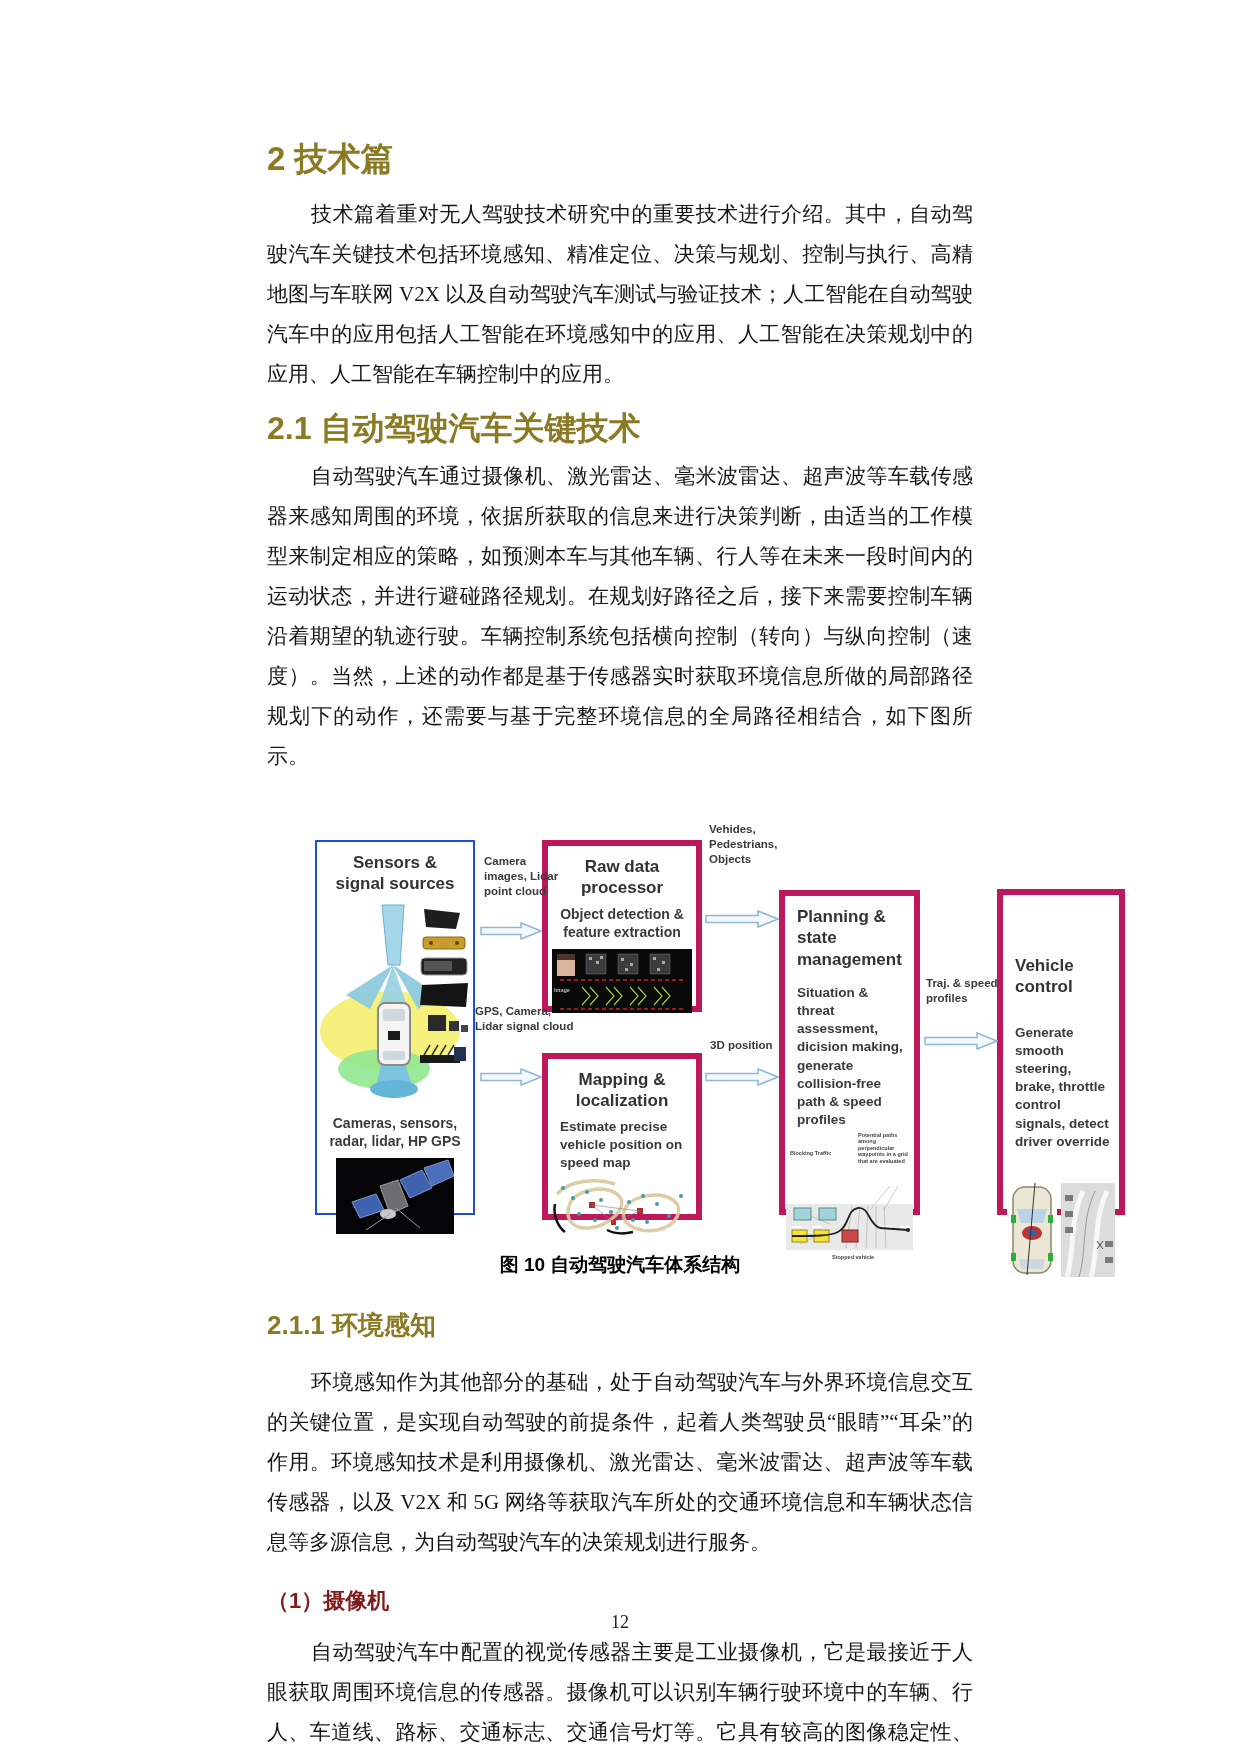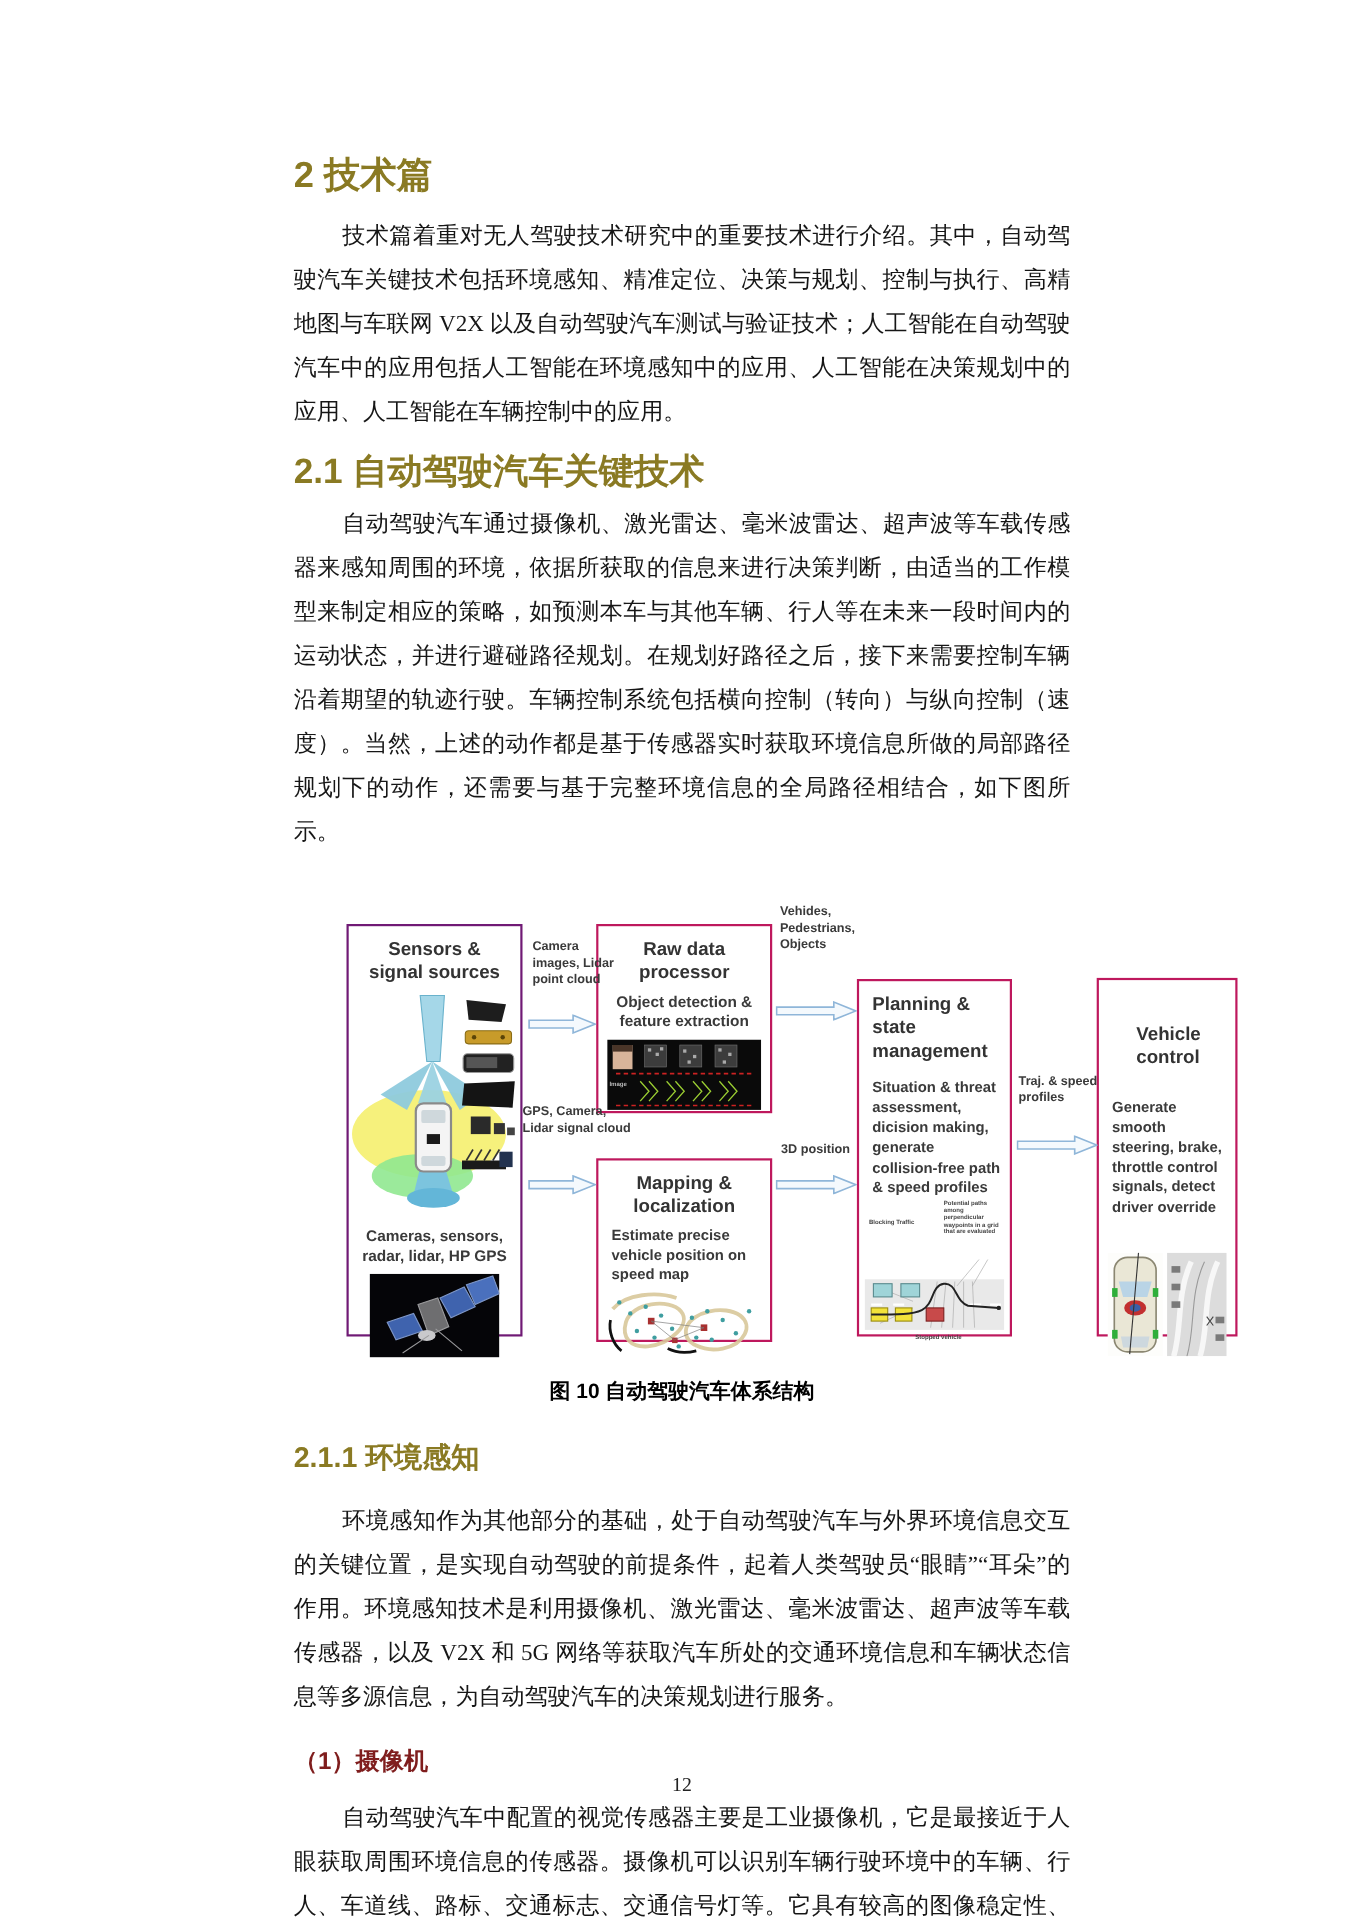--- a/index.html
+++ b/index.html
@@ -52,23 +52,23 @@
   
   .figure {
     position:relative;
     margin-left:30px;
     width:870px; height:460px;
     font-family:"Liberation Sans","DejaVu Sans",sans-serif;
   }
   .dbox {
     position:absolute;
     background:#fff;
-    border:2px solid #be185d;
-  }
-  .dbox.dark { border:2px solid #701a75; }
+    border:6px solid #be185d;
+  }
+  .dbox.dark { border:2px solid #1d4ed8; }
   .dbox-title {
     font-weight:bold; color:#333;
     font-size:17px; line-height:1.25;
     text-align:center;
     padding-top:10px;
     white-space:pre-line;
   }
   .dbox-title.left { text-align:left; padding-left:12px; padding-right:8px; }
   .dbox-sub {
     font-weight:bold; color:#3a3a3a;
@@ -298,21 +298,21 @@
             <path d="M6,70 C30,70 44,70 52,66 C64,60 60,44 72,42 C84,41 82,58 94,62 L122,64" fill="none" stroke="#222" stroke-width="1.8"></path>
             <circle cx="122" cy="64" r="2" fill="#222"></circle>
           </svg>
           <span class="tinylabel" style="left:4px;top:-16px;">Blocking Traffic</span>
           <span class="tinylabel" style="left:72px;top:-34px;width:52px;">Potential paths among perpendicular waypoints in a grid that are evaluated</span>
           <span class="tinylabel" style="left:46px;top:88px;">Stopped vehicle</span>
         </div>
       </div>
 
       <div class="dbox" style="left:700px;top:113px;width:128px;height:326px;">
-        <div class="dbox-title left" style="padding-top:38px;margin-left:22px;">Vehicle control</div>
+        <div class="dbox-title left" style="padding-top:60px;">Vehicle control</div>
         <div class="dbox-body" style="padding-top:26px;">Generate smooth steering, brake, throttle control signals, detect driver override</div>
         <div class="imgwrap" style="width:112px;height:96px;margin-top:30px;">
           <svg width="112" height="96" viewBox="0 0 112 96">
             <rect x="2" y="2" width="50" height="94" fill="#fdfdfb"></rect>
             <rect x="8" y="6" width="38" height="86" rx="12" fill="#eae7d6" stroke="#8b8772" stroke-width="1.5"></rect>
             <polygon points="12,28 42,28 38,42 16,42" fill="#b9d4e6"></polygon>
             <polygon points="14,78 40,78 38,88 16,88" fill="#cdd8de"></polygon>
             <ellipse cx="27" cy="52" rx="10" ry="7" fill="#c23030"></ellipse>
             <ellipse cx="27" cy="52" rx="5" ry="3.5" fill="#3a5fa8"></ellipse>
             <g fill="#2fae3a">

